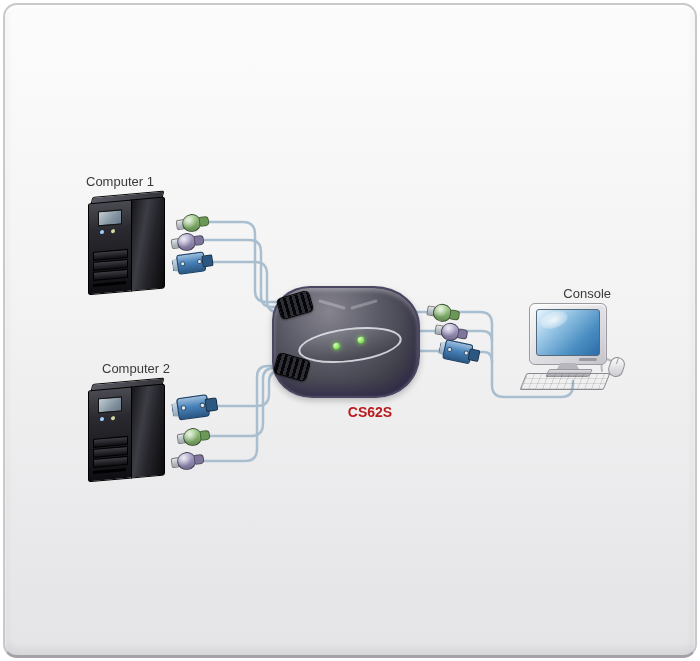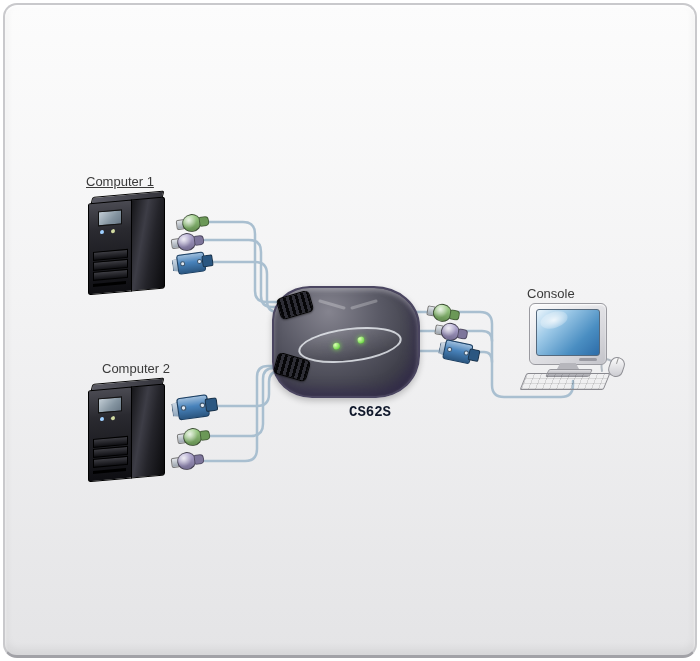--- a/index.html
+++ b/index.html
@@ -11,22 +11,22 @@
     border-radius:14px;
     background: linear-gradient(180deg, var(--background-top,#fcfcfc) 0%, #f3f3f4 45%, var(--background-bottom,#e4e4e6) 100%);
     border:2px solid #c9c9cc; border-bottom:3px solid #a2a2a7;
     box-shadow: inset 0 2px 3px rgba(255,255,255,0.9), inset 0 -5px 10px rgba(0,0,0,0.07); }
 
   svg.cables { position:absolute; left:0; top:0; }
   .cable-path { fill:none; stroke: var(--cable,#a9bfd0); stroke-width:2.5; stroke-linecap:round; }
   .mouse-cable { fill:none; stroke:#b2bac2; stroke-width:2; stroke-linecap:round; }
 
   .lbl { position:absolute; font-size:13px; color: var(--label-text,#3a3a3a); }
-  .kvm-lbl { font-weight:bold; font-size:14px; text-align:center; color:#0f172a;font-family:Liberation Mono, monospace; }
-  .console-lbl { text-align:left; }
+  .kvm-lbl { font-weight:bold; font-size:14px; text-align:center; color:#b91c1c; }
+  .console-lbl { text-align:right; }
 
   
   .tower { position:absolute; width:76px; height:98px; }
   .t-skew { position:absolute; inset:0; transform: skewY(-5deg); }
   .t-top { position:absolute; left:3px; top:0; width:70px; height:9px; background:linear-gradient(90deg,#5a5a64,#33333a);
     transform: skewX(-14deg); border:1px solid #000; border-radius:2px; }
   .t-front { position:absolute; left:0; top:6px; width:42px; height:90px;
     background: linear-gradient(180deg,#4a4a52 0%, #2a2a30 30%, #0e0e12 100%);
     border:1px solid #000; border-radius:2px 0 0 3px; }
   .t-side { position:absolute; left:43px; top:6px; width:32px; height:90px;
@@ -135,21 +135,21 @@
     <path class="cable-path" d="M 205 461 H 245 Q 257 461 257 449 V 377 Q 257 366 268 366 H 289"></path>
     <path class="cable-path" d="M 412 312 H 432"></path>
     <path class="cable-path" d="M 414 331 H 440"></path>
     <path class="cable-path" d="M 415 351 H 442"></path>
     <path class="cable-path" d="M 455 312 H 480 Q 492 312 492 324 V 385 Q 492 397 504 397 H 561 Q 573 397 573 385 V 381"></path>
     <path class="cable-path" d="M 464 331 H 482 Q 492 331 492 341"></path>
     <path class="cable-path" d="M 479 352 H 484 Q 492 352 492 362"></path>
     <path class="mouse-cable" d="M 613 362 Q 599 353 602 371"></path>
   </svg>
 
-  <div class="lbl" style="left:86px; top:174px;text-decoration:underline;">Computer 1</div>
+  <div class="lbl" style="left:86px; top:174px;">Computer 1</div>
   <div class="lbl" style="left:102px; top:361px;">Computer 2</div>
   <div class="lbl kvm-lbl" style="left:300px; top:404px; width:140px;">CS62S</div>
   <div class="lbl console-lbl" style="left:527px; top:286px; width:84px;">Console</div>
 
   <div class="tower" style="left:88px; top:194px;">
     <div class="t-skew">
       <div class="t-top"></div>
       <div class="t-side"></div>
       <div class="t-front">
         <div class="t-screen"></div>

